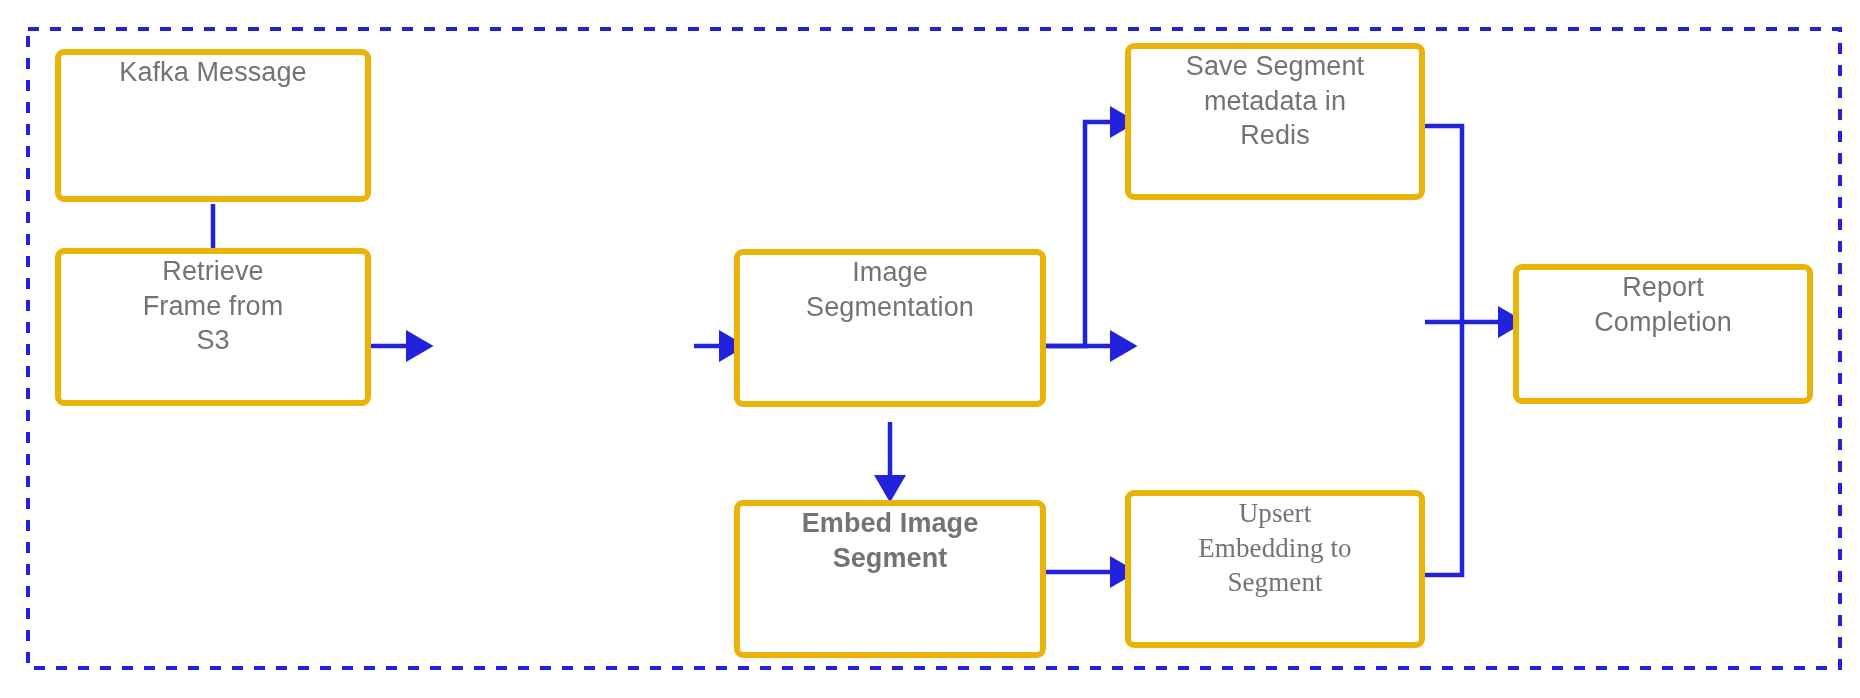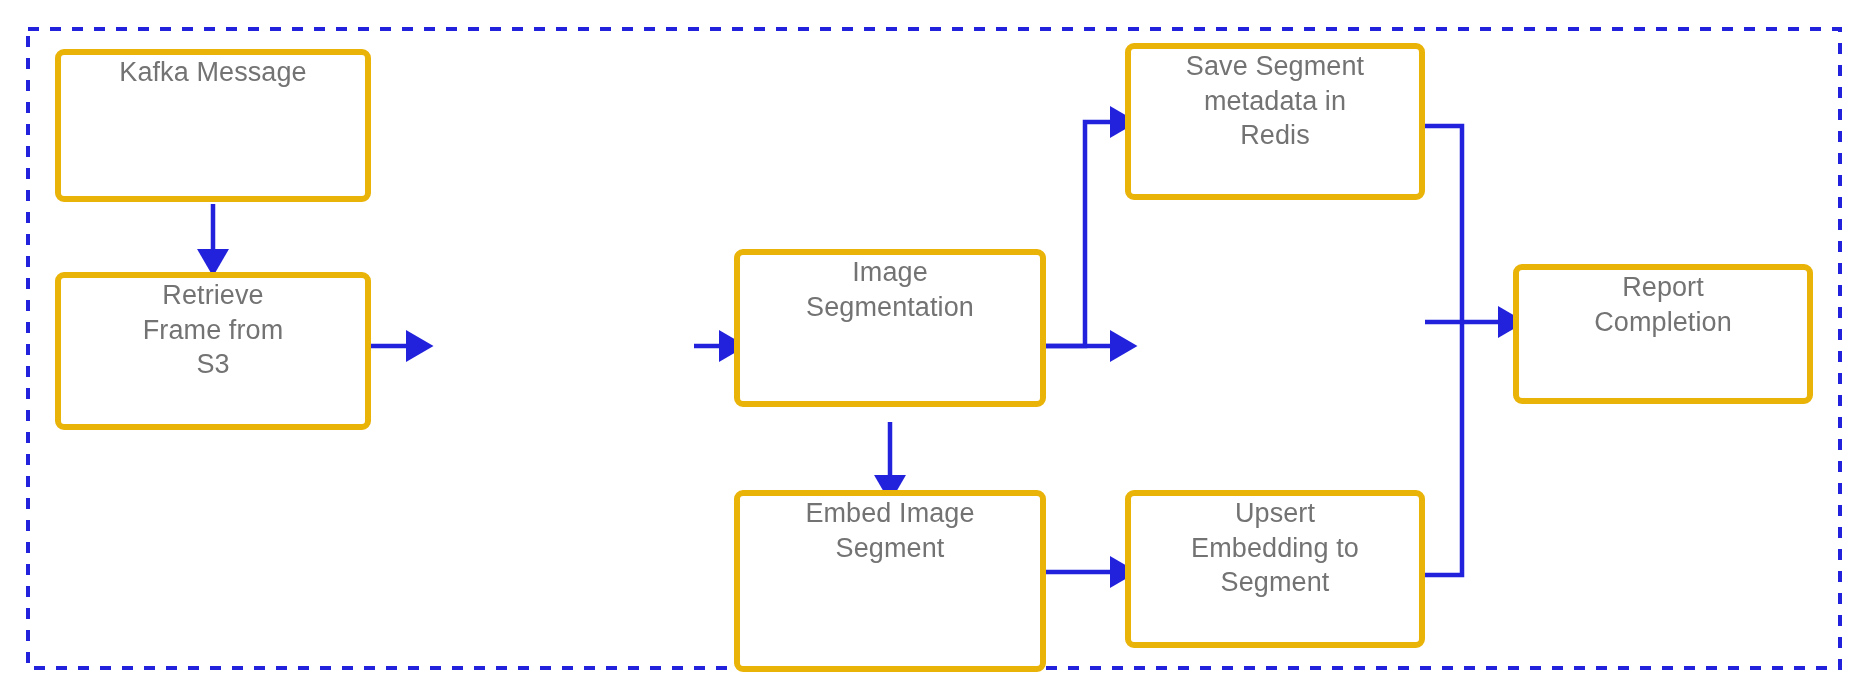--- a/index.html
+++ b/index.html
@@ -76,45 +76,45 @@
 
     <path d="M1425,575 L1462,575 L1462,322" fill="none" stroke="#2222dd" stroke-width="4.5" stroke-linejoin="miter"></path>
 
     <path d="M1425,322 L1503,322" fill="none" stroke="#2222dd" stroke-width="4.5" marker-end="url(#arrow)"></path>
   </svg>
 
   <div class="node" style="left:55px; top:49px; width:316px; height:153px;">
     <span class="node-label">Kafka Message</span>
   </div>
 
-  <div class="node" style="left:55px; top:272px; width:316px; height:158px;">
+  <div class="node" style="left:55px; top:248px; width:316px; height:158px;">
     <span class="node-label">Retrieve
 Frame from
 S3</span>
   </div>
 
 
   <div class="node" style="left:734px; top:249px; width:312px; height:158px;">
     <span class="node-label">Image
 Segmentation</span>
   </div>
 
-  <div class="node" style="left:734px; top:490px; width:312px; height:182px;">
+  <div class="node" style="left:734px; top:500px; width:312px; height:158px;font-weight:bold;">
     <span class="node-label">Embed Image
 Segment</span>
   </div>
 
   <div class="node" style="left:1125px; top:43px; width:300px; height:157px;">
     <span class="node-label">Save Segment
 metadata in
 Redis</span>
   </div>
 
 
-  <div class="node" style="left:1125px; top:490px; width:300px; height:158px;">
+  <div class="node" style="left:1125px; top:490px; width:300px; height:158px;font-family:Liberation Serif, serif;">
     <span class="node-label">Upsert
 Embedding to
 Segment</span>
   </div>
 
   <div class="node" style="left:1513px; top:264px; width:300px; height:140px;">
     <span class="node-label">Report
 Completion</span>
   </div>
 

